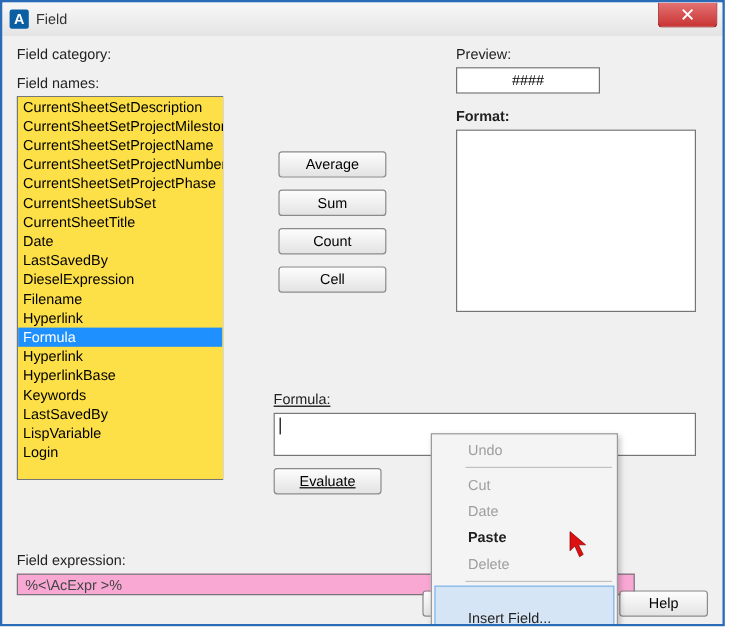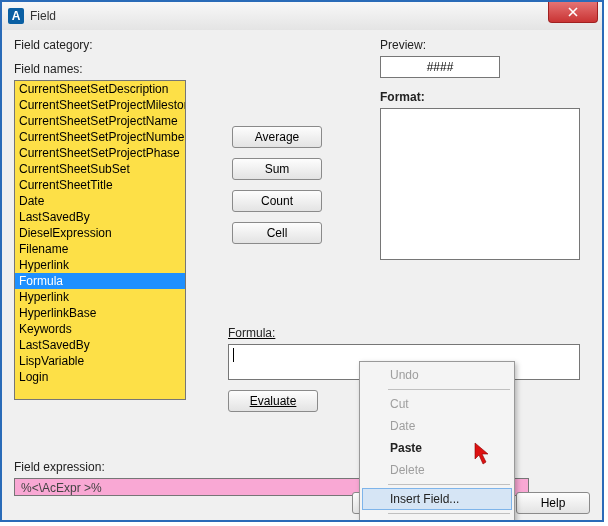--- a/index.html
+++ b/index.html
@@ -184,21 +184,21 @@
     padding:4px 20px 4px 28px;
     color:#222;
     cursor:default;
     white-space:nowrap;
   }
   .context-menu .cm-item.disabled { color:#9e9e9e; }
   .context-menu .cm-item.bold { font-weight:bold; }
   .context-menu .cm-item.hover {
     background:#d6e5f5;
     border:1px solid #7eb4ea;
-    padding:3px 19px 3px 27px;
+    padding:19px 19px 3px 27px;
   }
   .context-menu .cm-sep {
     height:1px; background:#c0c0c0; margin:3px 2px 3px 26px;
   }
 
   
   .cursor-arrow {
     position:absolute;
     left:471px; top:440px;
     width:20px; height:24px;

